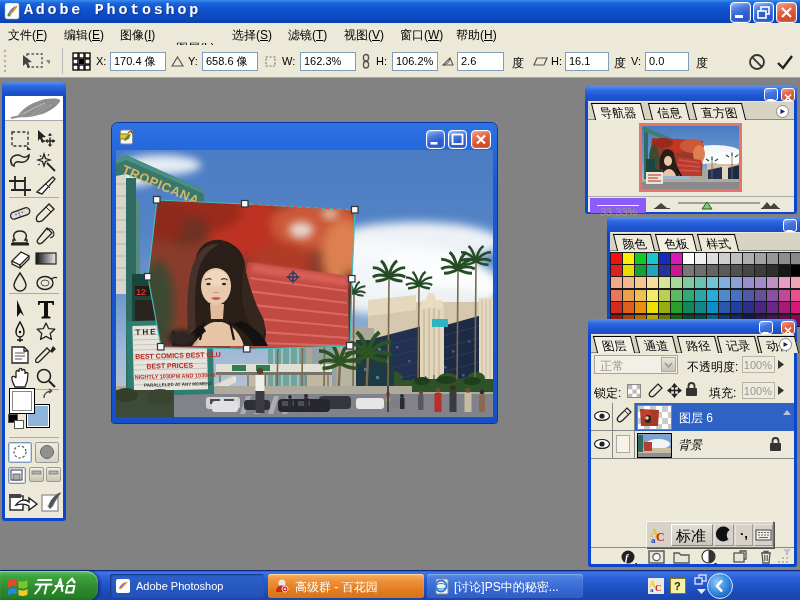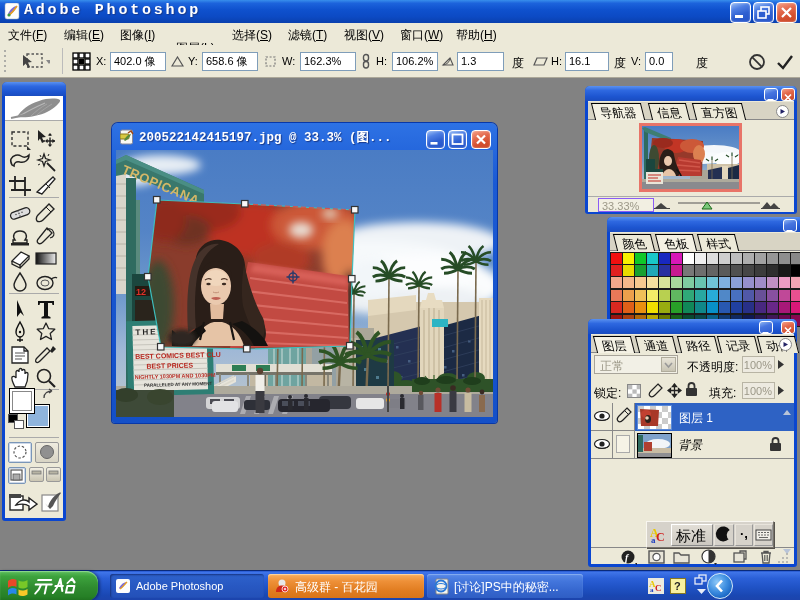--- a/index.html
+++ b/index.html
@@ -89,21 +89,21 @@
           <rect x="13" y="1" width="5" height="5"></rect>
    <rect x="1" y="7" width="5" height="5"></rect>
           <rect x="13" y="7" width="5" height="5"></rect>
    <rect x="1" y="13" width="5" height="5"></rect>
           <rect x="7" y="13" width="5" height="5"></rect>
           <rect x="13" y="13" width="5" height="5"></rect>
   </g>
   <rect x="7.5" y="7.5" width="4" height="4" fill="#000" stroke="#000" stroke-width="1.3"></rect>
  </svg>
  <div class="lbl" style="left:96px;top:10px;font-size:11px">X:</div>
- <div class="inp" style="left:110px;top:7px;width:56px">402.0 像</div>
+ <div class="inp" style="left:110px;top:7px;width:56px">170.4 像</div>
  <svg class="abs" style="left:171px;top:11px" width="13" height="11">
         <path d="M6.5 1 L12 10 L1 10 Z" fill="none" stroke="#555" stroke-width="1.2"></path>
       </svg>
  <div class="lbl" style="left:188px;top:10px;font-size:11px">Y:</div>
  <div class="inp" style="left:202px;top:7px;width:56px">658.6 像</div>
  <svg class="abs" style="left:264px;top:10px" width="14" height="13">
         <rect x="2" y="2" width="9" height="9" fill="none" stroke="#777" stroke-width="1.2" stroke-dasharray="2 1.6"></rect>
       </svg>
  <div class="lbl" style="left:282px;top:10px;font-size:11px">W:</div>
  <div class="inp" style="left:300px;top:7px;width:56px">162.3%</div>
@@ -112,30 +112,30 @@
           <rect x="3.5" y="1.5" width="5" height="6.5" rx="2.4"></rect>
           <rect x="3.5" y="8.5" width="5" height="6.5" rx="2.4"></rect>
         </g>
       </svg>
  <div class="lbl" style="left:376px;top:10px;font-size:11px">H:</div>
  <div class="inp" style="left:392px;top:7px;width:46px">106.2%</div>
  <svg class="abs" style="left:441px;top:11px" width="14" height="11">
         <path d="M2 9 L12 9 L9 2 Z" fill="none" stroke="#555" stroke-width="1.1"></path>
         <path d="M2 9 A8 8 0 0 0 9 2" fill="none" stroke="#555" stroke-width="1"></path>
       </svg>
- <div class="inp" style="left:457px;top:7px;width:47px">1.3</div>
+ <div class="inp" style="left:457px;top:7px;width:47px">2.6</div>
  <div class="lbl" style="left:512px;top:10px">度</div>
  <svg class="abs" style="left:533px;top:12px" width="15" height="9">
         <path d="M4 1 L14 1 L11 8 L1 8 Z" fill="none" stroke="#555" stroke-width="1.2"></path>
       </svg>
  <div class="lbl" style="left:551px;top:10px;font-size:11px">H:</div>
  <div class="inp" style="left:565px;top:7px;width:44px">16.1</div>
  <div class="lbl" style="left:614px;top:10px">度</div>
  <div class="lbl" style="left:631px;top:10px;font-size:11px">V:</div>
- <div class="inp" style="left:645px;top:7px;width:28px">0.0</div>
+ <div class="inp" style="left:645px;top:7px;width:44px">0.0</div>
  <div class="lbl" style="left:696px;top:10px">度</div>
  <svg class="abs" style="left:748px;top:8px" width="18" height="18">
         <circle cx="9" cy="9" r="7" fill="none" stroke="#333" stroke-width="1.8"></circle>
         <path d="M4.4 4.4 L13.6 13.6" stroke="#333" stroke-width="1.8"></path>
       </svg>
  <svg class="abs" style="left:775px;top:7px" width="20" height="20">
         <path d="M3 11 L8 16 L17 4" fill="none" stroke="#222" stroke-width="2.4"></path>
       </svg>
 </div>
 
@@ -287,21 +287,20 @@
 
 </div>
 
 <div class="abs" style="left:112px;top:123px;width:385px;height:300px;border-radius:6px 6px 3px 3px;background:linear-gradient(180deg,#2E72E4 0%,#1A5AD4 20%,#1450C8 100%);box-shadow:0 0 0 1px #0838A8"></div>
 <svg class="abs" style="left:120px;top:129px" width="15" height="16" viewBox="0 0 15 16">
       <rect x="0.5" y="1" width="12" height="14" rx="1.5" fill="#f8f8f4" stroke="#889"></rect>
       <rect x="0" y="5" width="9" height="5" rx="1" fill="#d8c840" stroke="#887820"></rect>
       <path d="M4 11 C6 7 9 5 11 5 C10 8 7 11 5 12 Z" fill="#5a8a3a"></path>
       <path d="M8 4 l3 -2 2 3" stroke="#a04818" stroke-width="1.5" fill="none"></path>
     </svg>
-<div class="abs" style="left:139px;top:129px;width:280px;height:17px;overflow:hidden;font-family:'Liberation Mono',monospace;font-size:12.5px;font-weight:bold;color:#fff;text-shadow:1px 1px 1px #1a3a8a;white-space:nowrap">200522142415197.jpg @ 33.3% (图...</div>
 <div class="xpb" style="left:426px;top:130px;width:19px;height:19px">
       <svg width="17" height="17">
         <rect x="3.5" y="11" width="7" height="2.6" fill="#fff"></rect>
       </svg>
     </div>
 <div class="xpb" style="left:448px;top:130px;width:19px;height:19px">
       <svg width="17" height="17">
         <rect x="3.5" y="3.5" width="10" height="9.5" fill="none" stroke="#fff" stroke-width="1.8"></rect>
       </svg>
     </div>
@@ -698,21 +697,21 @@
    <ellipse cx="26" cy="35" rx="4" ry="5" fill="#EAC9AE"></ellipse>
    <path d="M20 50 C21 46 24 43 27 43 C30 43 33 46 34 50 Z" fill="#E6C4A6"></path>
    <path d="M16 45 L21 50 L16 50 Z M34 44 C36 46 38 48 38 50 L40 50 C39 47 37 45 35 43 Z" fill="#141210"></path>
    <rect x="4" y="43" width="17" height="15" fill="#E9E5D8"></rect>
    <rect x="4" y="43" width="17" height="3" fill="#1B463E"></rect>
    <path d="M6 49 h13 M6 52 h10 M6 55 h13" stroke="#C22A20" stroke-width="1.1"></path>
    <rect x="4" y="33" width="9" height="11" fill="#1B463E"></rect>
   </svg>
  </div>
  <div class="abs" style="left:0;top:107px;width:206px;height:16px;background:#ECE9D8;border-top:1px solid #aaa">
-  <div class="abs" style="left:10px;top:1px;width:56px;height:14px;background:#F2EFE2;border:1px solid #8b5cf6;color:#9C9888;font-size:11px;padding:1px 0 0 3px">33.33%</div>
+  <div class="abs" style="left:2px;top:1px;width:56px;height:14px;background:#F2EFE2;border:7px solid #8b5cf6;color:#9C9888;font-size:11px;padding:1px 0 0 3px">33.33%</div>
   <svg class="abs" style="left:65px;top:3px" width="18" height="10">
           <path d="M2 8 L8 3 L14 8 Z" fill="#444"></path>
           <path d="M1 8.5 h16" stroke="#444"></path>
         </svg>
   <svg class="abs" style="left:88px;top:2px" width="86" height="12">
           <path d="M2 4 h82" stroke="#555" stroke-width="1.2"></path>
           <path d="M26 10 L31 3 L36 10 Z" fill="#7AC87A" stroke="#1A6A1A"></path>
         </svg>
   <svg class="abs" style="left:172px;top:2px" width="22" height="11">
           <path d="M2 9 L7 3 L12 9 Z M9 9 L14 4 L19 9 Z" fill="#444"></path>
@@ -914,21 +913,21 @@
             <rect x="6" y="18" width="6" height="5"></rect>
             <rect x="18" y="18" width="6" height="5"></rect>
             <rect x="30" y="18" width="3" height="5"></rect>
           </g>
   <polygon points="2,3 21,4 20,20 3,20" fill="#A83828"></polygon>
           <ellipse cx="8" cy="8" rx="5" ry="4" fill="#C24030"></ellipse>
           <ellipse cx="10" cy="13" rx="3" ry="4" fill="#2C201A"></ellipse>
           <circle cx="9" cy="12" r="1.8" fill="#EDCFB6"></circle>
         </svg>
  </div>
- <div class="abs" style="left:88px;top:88px;color:#fff;font-size:12px">图层 1</div>
+ <div class="abs" style="left:88px;top:88px;color:#fff;font-size:12px">图层 6</div>
  <div class="abs" style="left:0;top:109px;width:203px;height:28px;background:#ECE9D8;border-bottom:1px solid #888"></div>
  <div class="abs" style="left:0;top:109px;width:22px;height:28px;border-right:1px solid #888;border-bottom:1px solid #888"><svg width="21" height="26">
           <ellipse cx="11" cy="13" rx="7.5" ry="4.5" fill="#fff" stroke="#222" stroke-width="1.2"></ellipse>
           <circle cx="11" cy="13" r="2.6" fill="#222"></circle>
           <path d="M4 15 C7 18 15 18 18 15" fill="none" stroke="#222"></path>
         </svg></div>
  <div class="abs" style="left:22px;top:109px;width:22px;height:28px;border-right:1px solid #888;border-bottom:1px solid #888">
         <div class="abs" style="left:3px;top:4px;width:14px;height:18px;border:1px solid #aaa;background:#F6F3E6"></div>
       </div>
  <div class="abs" style="left:46px;top:111px;width:35px;height:25px;background:#000;padding:1px">

